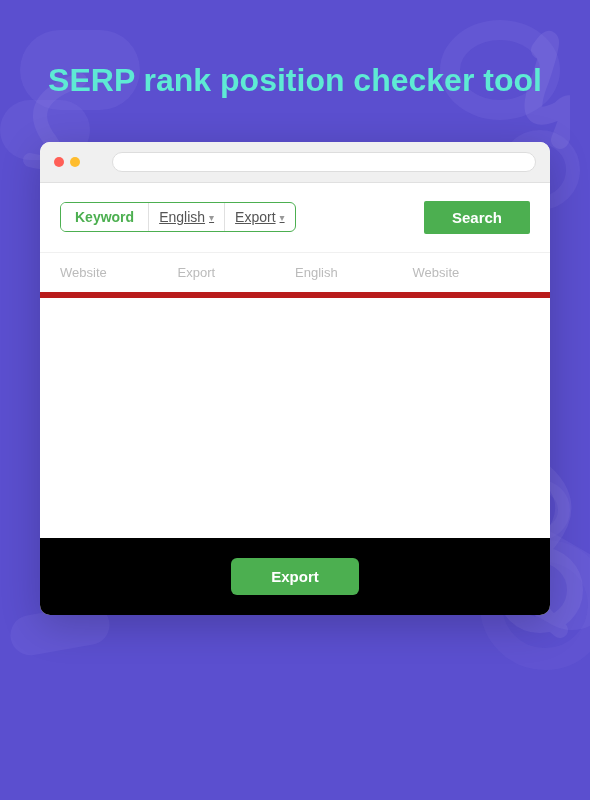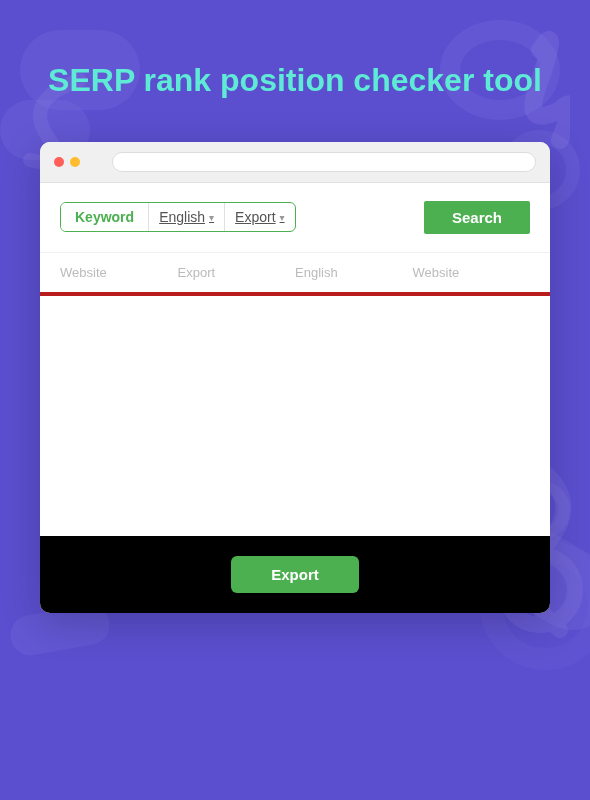--- a/index.html
+++ b/index.html
@@ -203,21 +203,21 @@
       padding: 8px 28px;
       font-size: 15px;
       font-weight: 600;
       cursor: pointer;
     }
 
     
     .table-header {
       display: flex;
       padding: 12px 20px;
-      border-bottom: 4px solid #b91c1c;
+      border-bottom: 6px solid #b91c1c;
     }
 
     .table-col {
       flex: 1;
       font-size: 13px;
       color: #bbb;
       font-weight: 500;
     }
 
     

